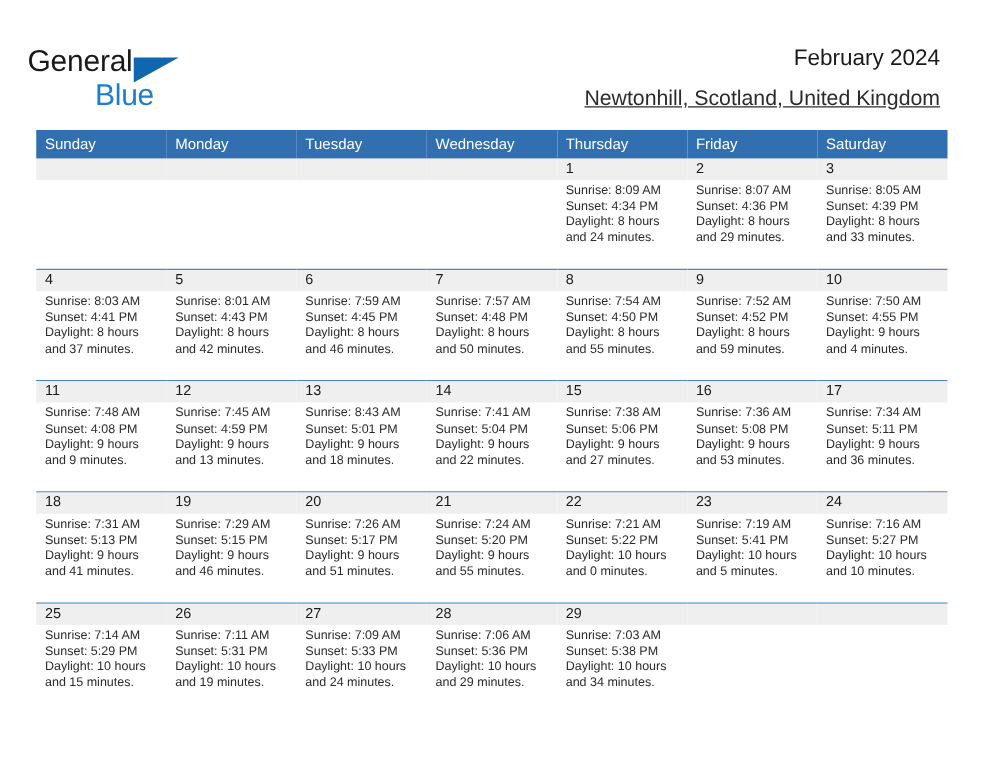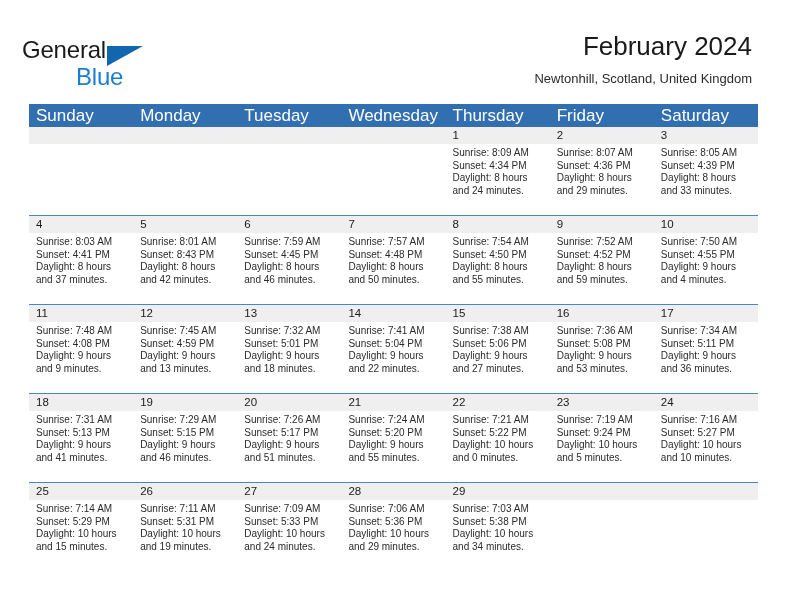--- a/index.html
+++ b/index.html
@@ -62,51 +62,52 @@
     letter-spacing: -0.2px;
   }
 
   .title-block {
     position: absolute;
     right: 40px;
     top: 30px;
     text-align: right;
   }
   .cal-title {
-    font-size: 26px;
+    font-size: 18px;
     color: #1a1a1a;
     line-height: 32px;
     white-space: nowrap;
   }
   .cal-subtitle {
-    font-size: 13px;
+    font-size: 17px;
     color: #2b2b2b;
     line-height: 22px;
     margin-top: 6px;
     white-space: nowrap;
+    text-decoration: underline;
   }
 
   
   .calendar {
     position: absolute;
     left: 29px;
     top: 104px;
     width: 729px;
   }
   table.cal {
     border-collapse: collapse;
     table-layout: fixed;
     width: 729px;
   }
   table.cal col { width: 104.1px; }
 
   thead th {
     background: #316fb0;
     color: #ffffff;
-    font-size: 17px;
+    font-size: 12px;
     font-weight: normal;
     text-align: left;
     padding: 5px 0 5px 7px;
     height: 12px;
     line-height: 13px;
     border: none;
   }
 
   tbody td {
     vertical-align: top;
@@ -274,21 +275,21 @@
                   <div>Daylight: 8 hours</div>
                   <div>and 37 minutes.</div>
                 </div>
               </div>
             </td>
           <td>
               <div class="cell-inner">
                 <div class="daynum-strip">5</div>
                 <div class="cell-body">
                   <div>Sunrise: 8:01 AM</div>
-                  <div>Sunset: 8:43 PM</div>
+                  <div>Sunset: 4:43 PM</div>
                   <div>Daylight: 8 hours</div>
                   <div>and 42 minutes.</div>
                 </div>
               </div>
             </td>
           <td>
               <div class="cell-inner">
                 <div class="daynum-strip">6</div>
                 <div class="cell-body">
                   <div>Sunrise: 7:59 AM</div>
@@ -364,21 +365,21 @@
                   <div>Sunset: 4:59 PM</div>
                   <div>Daylight: 9 hours</div>
                   <div>and 13 minutes.</div>
                 </div>
               </div>
             </td>
           <td>
               <div class="cell-inner">
                 <div class="daynum-strip">13</div>
                 <div class="cell-body">
-                  <div>Sunrise: 7:32 AM</div>
+                  <div>Sunrise: 8:43 AM</div>
                   <div>Sunset: 5:01 PM</div>
                   <div>Daylight: 9 hours</div>
                   <div>and 18 minutes.</div>
                 </div>
               </div>
             </td>
           <td>
               <div class="cell-inner">
                 <div class="daynum-strip">14</div>
                 <div class="cell-body">
@@ -478,21 +479,21 @@
                   <div>Daylight: 10 hours</div>
                   <div>and 0 minutes.</div>
                 </div>
               </div>
             </td>
           <td>
               <div class="cell-inner">
                 <div class="daynum-strip">23</div>
                 <div class="cell-body">
                   <div>Sunrise: 7:19 AM</div>
-                  <div>Sunset: 9:24 PM</div>
+                  <div>Sunset: 5:41 PM</div>
                   <div>Daylight: 10 hours</div>
                   <div>and 5 minutes.</div>
                 </div>
               </div>
             </td>
           <td>
               <div class="cell-inner">
                 <div class="daynum-strip">24</div>
                 <div class="cell-body">
                   <div>Sunrise: 7:16 AM</div>

